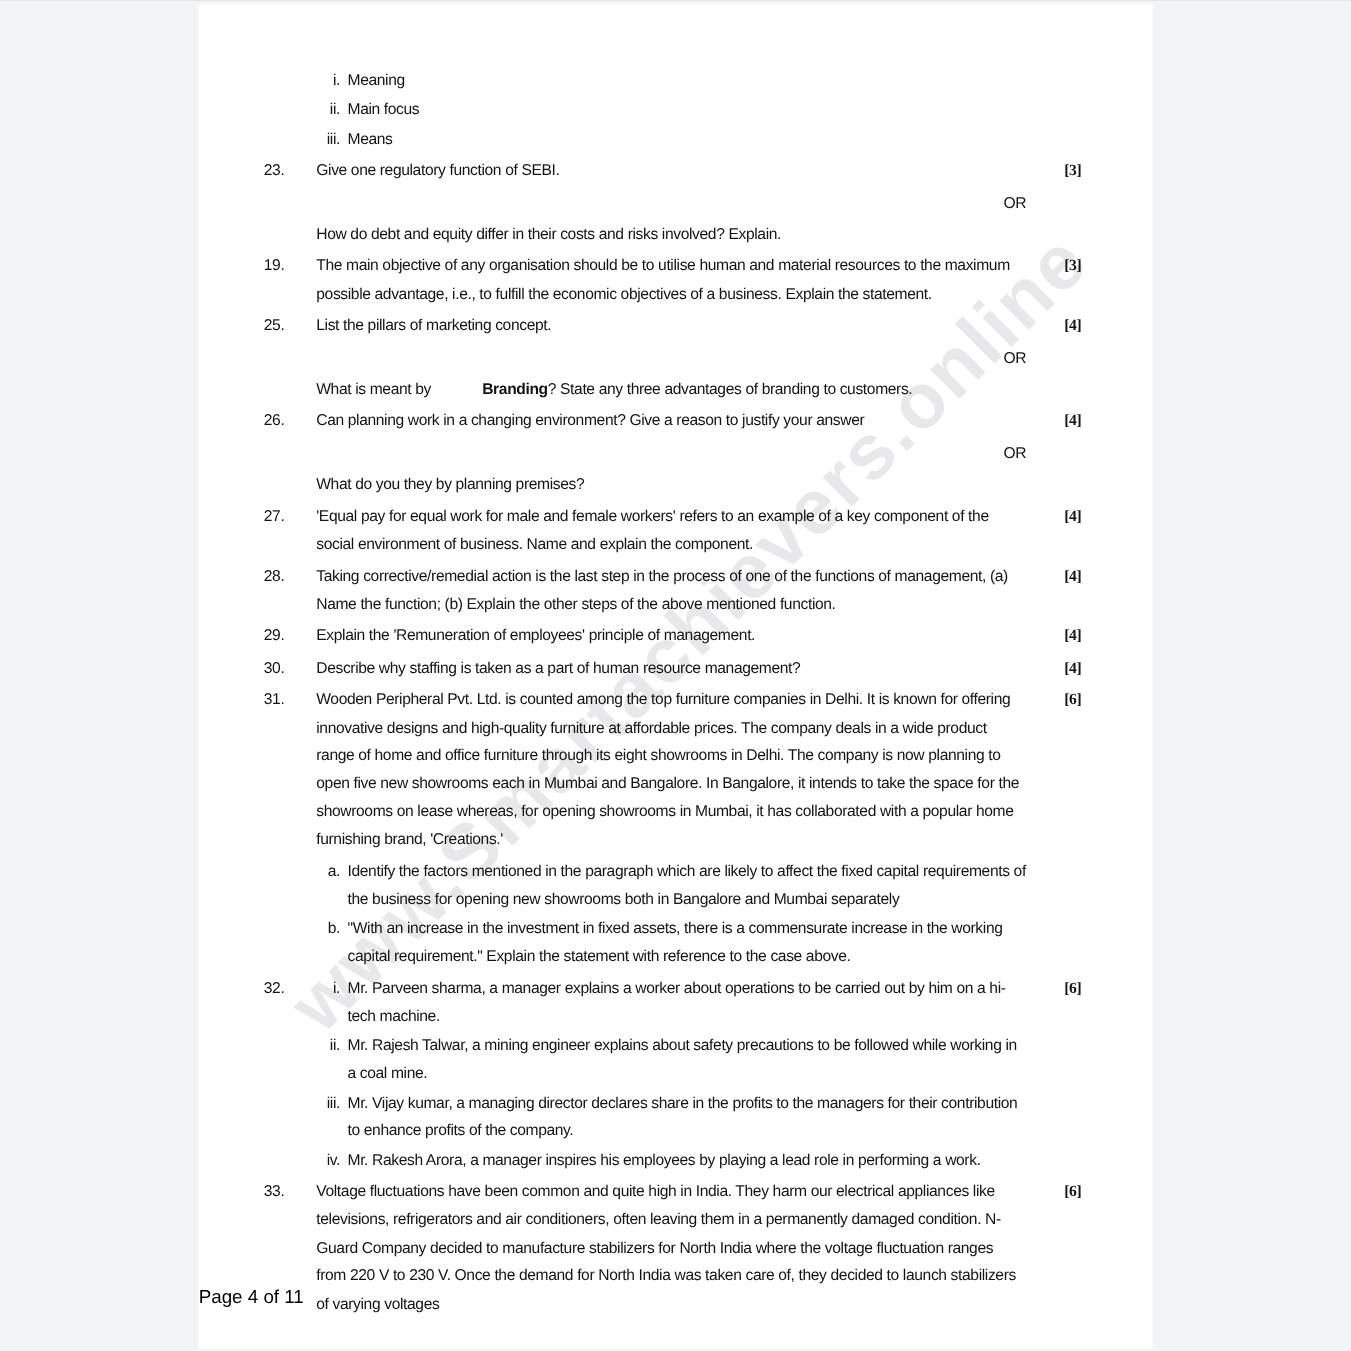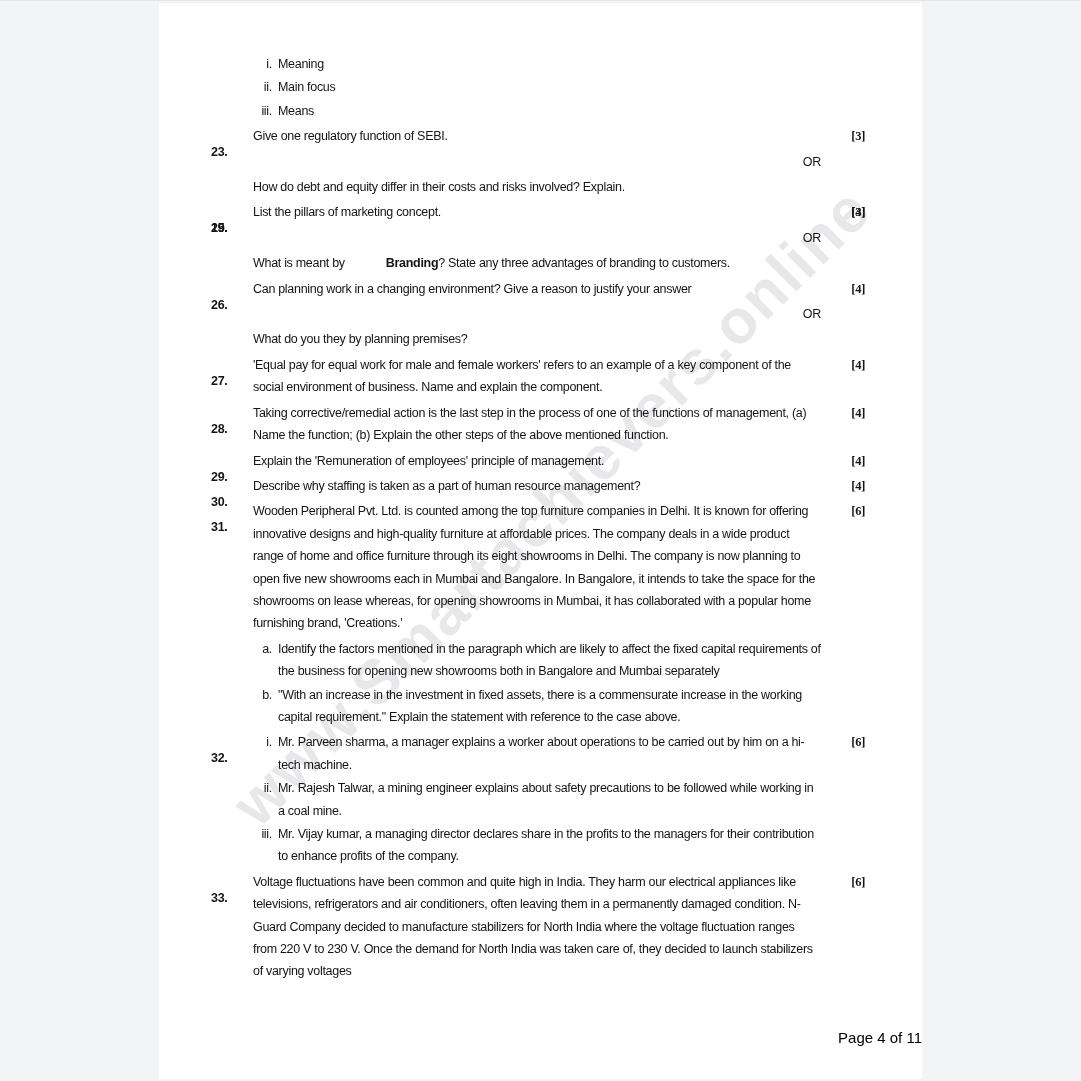--- a/index.html
+++ b/index.html
@@ -17,35 +17,35 @@
     text-align:center; transform:rotate(-45deg); white-space:nowrap;
     font-size:62px; font-weight:bold; letter-spacing:2px;
     color:rgba(110,110,122,0.16); pointer-events:none;
     font-family:"Liberation Sans", sans-serif;
   }
   .content {
     position:relative; z-index:1; padding:48px 57px 0 52px;
     font-size:12.5px; letter-spacing:-0.3px; line-height:22.4px; color:#141414;
   }
   .q-row { position:relative; }
-  .q-num { position:absolute; left:0; top:16px; width:32px;font-weight:bold; }
+  .q-num { position:absolute; left:0; top:0; width:32px; }
   .q-body { margin-left:39px; margin-right:44px; }
   .q-text { margin:3px; }
   .q-or { text-align:right; }
   .q-marks {
     position:absolute; right:0; top:0; width:44px; text-align:right;
     font-family:"Liberation Serif", serif; font-weight:bold; font-size:12.5px;
   }
   .sub-list { margin:2px 0 3px 0; }
   .sub-item { display:grid; grid-template-columns:22px 1fr; column-gap:6px; margin:1px 0; }
   .sub-marker { text-align:right; }
   .bold-serif { font-family:Liberation Sans, sans-serif; font-weight:bold;padding-left:41px; }
   .footer {
     position:absolute; z-index:1; left:0; top:1026px; width:763px;
-    text-align:right; font-size:15px; letter-spacing:0; color:#000;
+    text-align:left; font-size:15px; letter-spacing:0; color:#000;
     font-family:"Liberation Sans", sans-serif;
   }
 </style>
 </head>
 <body>
 
 <div class="canvas">
   <div class="sheet">
     <div class="watermark">www.Smartachievers.online</div>
     <div class="content">
@@ -73,20 +73,23 @@
           <div class="q-num">23.</div>
           <div class="q-body">
             <div class="q-text">Give one regulatory function of SEBI.</div>
             <div class="q-or">OR</div>
             <div class="q-text">How do debt and equity differ in their costs and risks involved? Explain.</div>
           </div>
           <div class="q-marks">[3]</div>
         </div>
         <div class="q-row">
           <div class="q-num">19.</div>
+          <div class="q-body">
+            <div class="q-text">The main objective of any organisation should be to utilise human and material resources to the maximum possible advantage, i.e., to fulfill the economic objectives of a business. Explain the statement.</div>
+          </div>
           <div class="q-marks">[3]</div>
         </div>
         <div class="q-row">
           <div class="q-num">25.</div>
           <div class="q-body">
             <div class="q-text">List the pillars of marketing concept.</div>
             <div class="q-or">OR</div>
             <div class="q-text"><span>What is meant by</span><span class="bold-serif">Branding</span><span>? State any three advantages of branding to customers.</span></div>
           </div>
           <div class="q-marks">[4]</div>
@@ -154,20 +157,24 @@
                 <div class="sub-text">Mr. Parveen sharma, a manager explains a worker about operations to be carried out by him on a hi-tech machine.</div>
               </div>
               <div class="sub-item">
                 <div class="sub-marker">ii.</div>
                 <div class="sub-text">Mr. Rajesh Talwar, a mining engineer explains about safety precautions to be followed while working in a coal mine.</div>
               </div>
               <div class="sub-item">
                 <div class="sub-marker">iii.</div>
                 <div class="sub-text">Mr. Vijay kumar, a managing director declares share in the profits to the managers for their contribution to enhance profits of the company.</div>
               </div>
+              <div class="sub-item">
+                <div class="sub-marker">iv.</div>
+                <div class="sub-text">Mr. Rakesh Arora, a manager inspires his employees by playing a lead role in performing a work.</div>
+              </div>
             </div>
           </div>
           <div class="q-marks">[6]</div>
         </div>
         <div class="q-row">
           <div class="q-num">33.</div>
           <div class="q-body">
             <div class="q-text">Voltage fluctuations have been common and quite high in India. They harm our electrical appliances like televisions, refrigerators and air conditioners, often leaving them in a permanently damaged condition. N-Guard Company decided to manufacture stabilizers for North India where the voltage fluctuation ranges from 220 V to 230 V. Once the demand for North India was taken care of, they decided to launch stabilizers of varying voltages</div>
           </div>
           <div class="q-marks">[6]</div>

